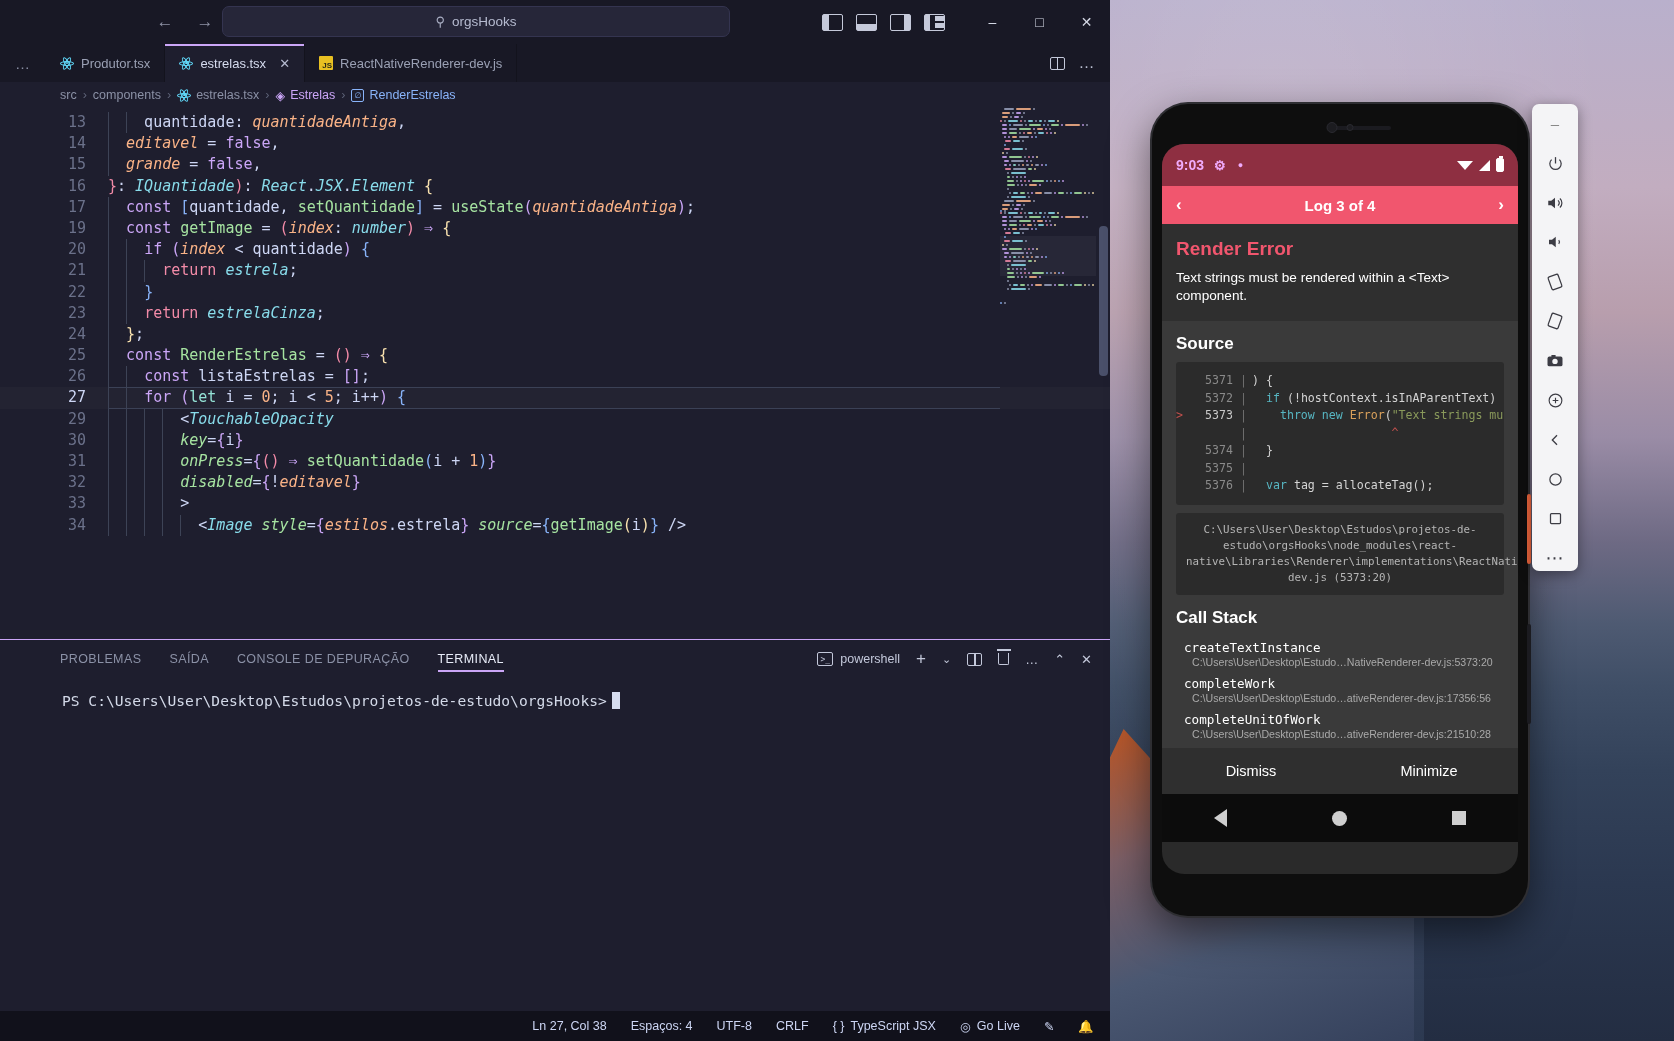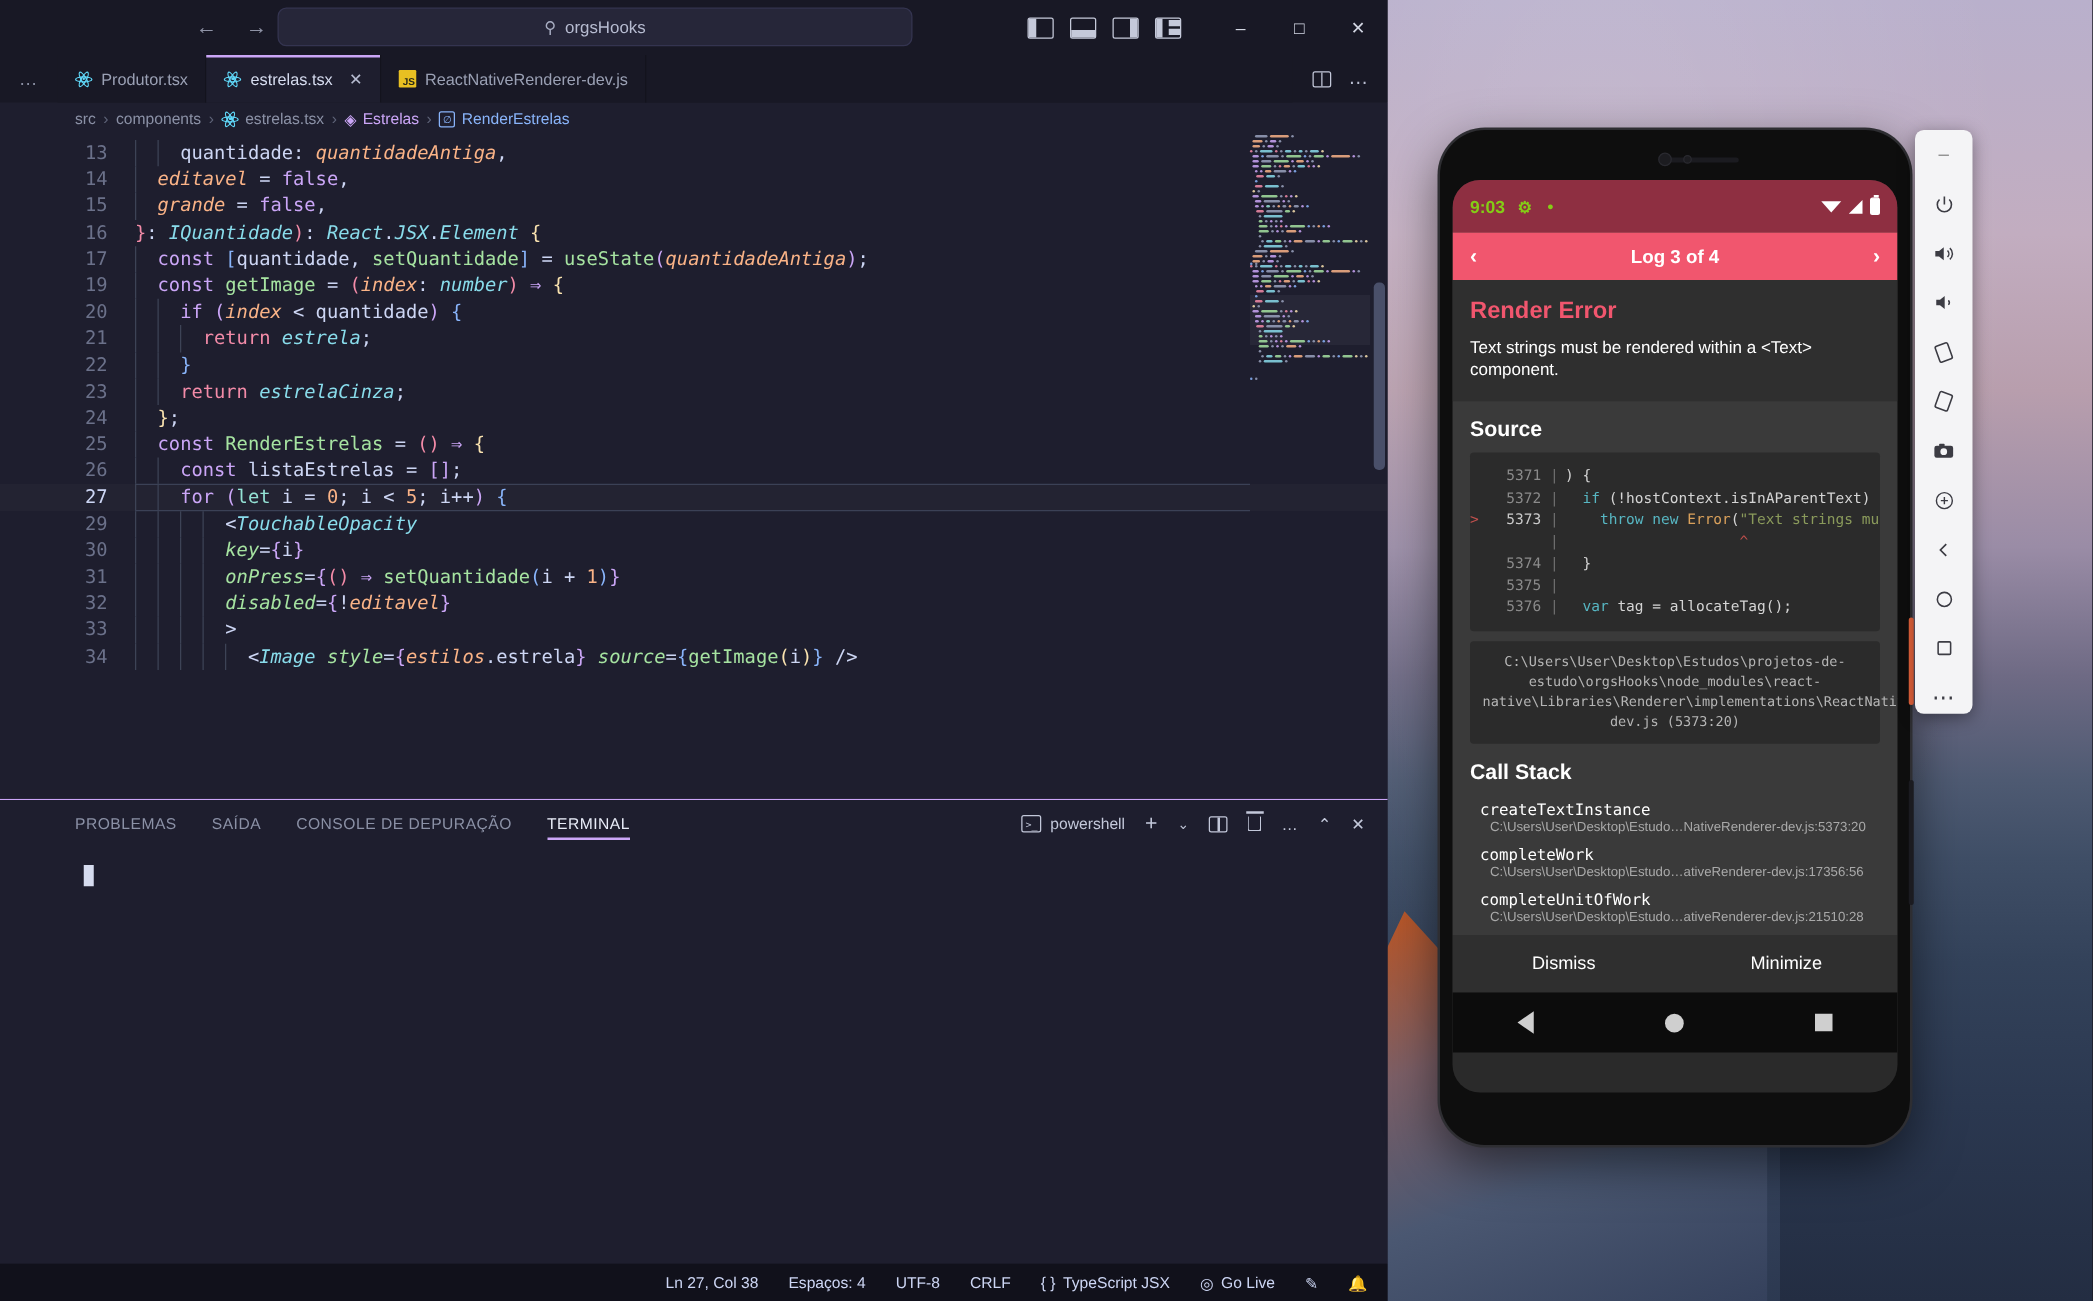--- a/index.html
+++ b/index.html
@@ -171,21 +171,21 @@
   }
   .emu .notch-cam{ position:absolute; left:50%; top:18px; transform:translateX(-50%); display:flex; gap:9px; align-items:center; }
   .emu .cam{ width:11px; height:11px; border-radius:50%; background:#1c1c20; border:1px solid #2a2a30; }
   .emu .cam.small{ width:7px; height:7px; }
   .emu .speaker{ position:absolute; left:50%; top:22px; transform:translateX(-50%); width:62px; height:4px;
                  border-radius:2px; background:#1b1b20; margin-left:20px; }
   .screen{ position:absolute; left:10px; top:40px; width:356px; height:730px; border-radius:22px; overflow:hidden; background:#2a2a2a; }
   .sidebtn{ position:absolute; right:-3px; top:390px; width:4px; height:70px; background:#e8643c; border-radius:2px; }
   .sidebtn2{ position:absolute; right:-3px; top:520px; width:4px; height:100px; background:#1b1b20; border-radius:2px; }
 
-  .statusrow{ height:42px; background:#8e2f41; display:flex; align-items:center; padding:0 14px; color:#84cc16; font-size:14px; font-weight:bold; }
+  .statusrow{ height:42px; background:#8e2f41; display:flex; align-items:center; padding:0 14px; color:#f0abfc; font-size:14px; font-weight:bold; }
   .statusrow .right{ margin-left:auto; display:flex; align-items:center; gap:6px; }
   .wifi{ width:0;height:0; border-left:8px solid transparent; border-right:8px solid transparent; border-top:9px solid #fff; }
   .signal{ width:0;height:0; border-left:11px solid transparent; border-bottom:11px solid #fff; }
   .batt{ width:8px; height:14px; border:1.6px solid #fff; border-radius:2px; background:#fff; position:relative; }
   .batt::before{ content:""; position:absolute; left:2px; top:-3.5px; width:4px; height:2px; background:#fff; }
   .gear{ font-size:13px; }
   .navbar-err{ height:38px; background:#f1566e; display:flex; align-items:center; padding:0 14px; color:#fff; }
   .navbar-err .title{ flex:1; text-align:center; font-size:15px; font-weight:bold; }
   .navbar-err .chev{ font-size:17px; font-weight:bold; }
   .err-body{ height:524px; overflow:hidden; background:#3a3a3a; }
@@ -528,21 +528,21 @@
           <span style="font-size:17px">+</span>
           <span style="font-size:11px">⌄</span>
           <span class="splitglyph"></span>
           <span class="trashglyph"></span>
           <span>…</span>
           <span>⌃</span>
           <span>✕</span>
         </div>
       </div>
       <div class="terminal-body">
-        <span class="cursor"></span>
+        <span>PS C:\Users\User\Desktop\Estudos\projetos-de-estudo\orgsHooks&gt;</span><span class="cursor"></span>
       </div>
     </div>
 
     <div class="statusbar">
       <span class="sb">Ln 27, Col 38</span>
       <span class="sb">Espaços: 4</span>
       <span class="sb">UTF-8</span>
       <span class="sb">CRLF</span>
       <span class="sb">
         <span>{&nbsp;}</span>

